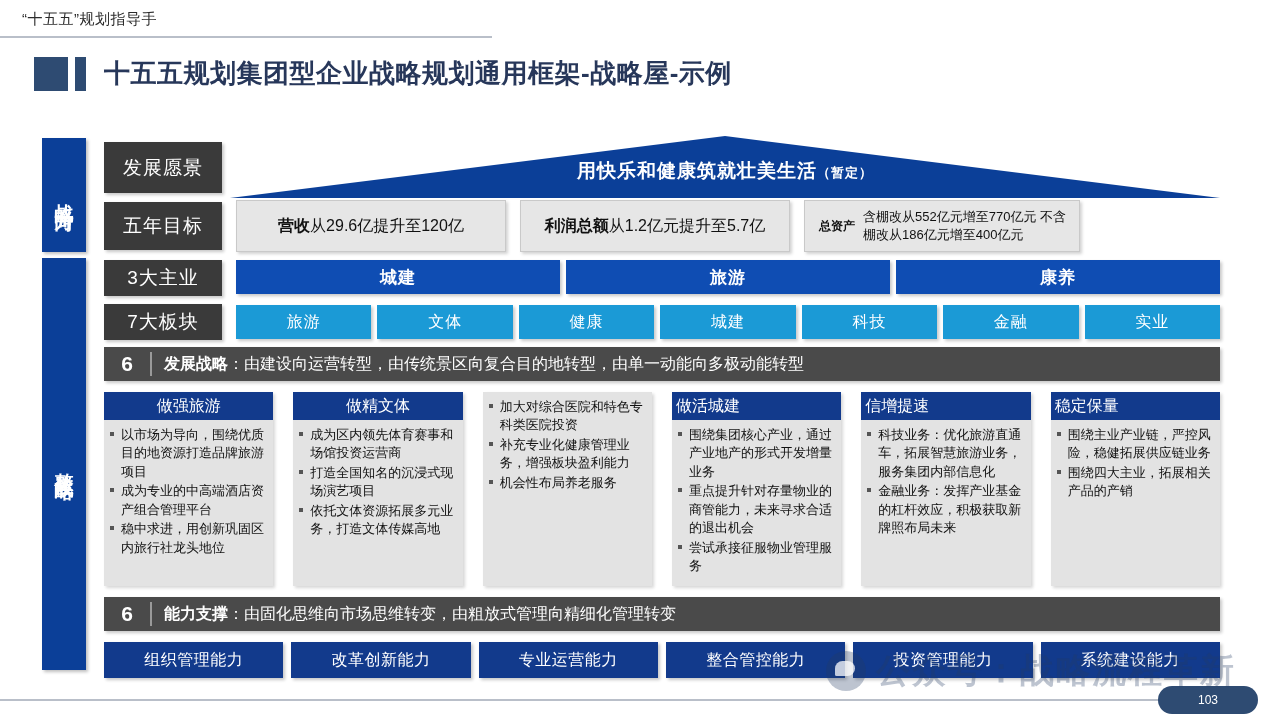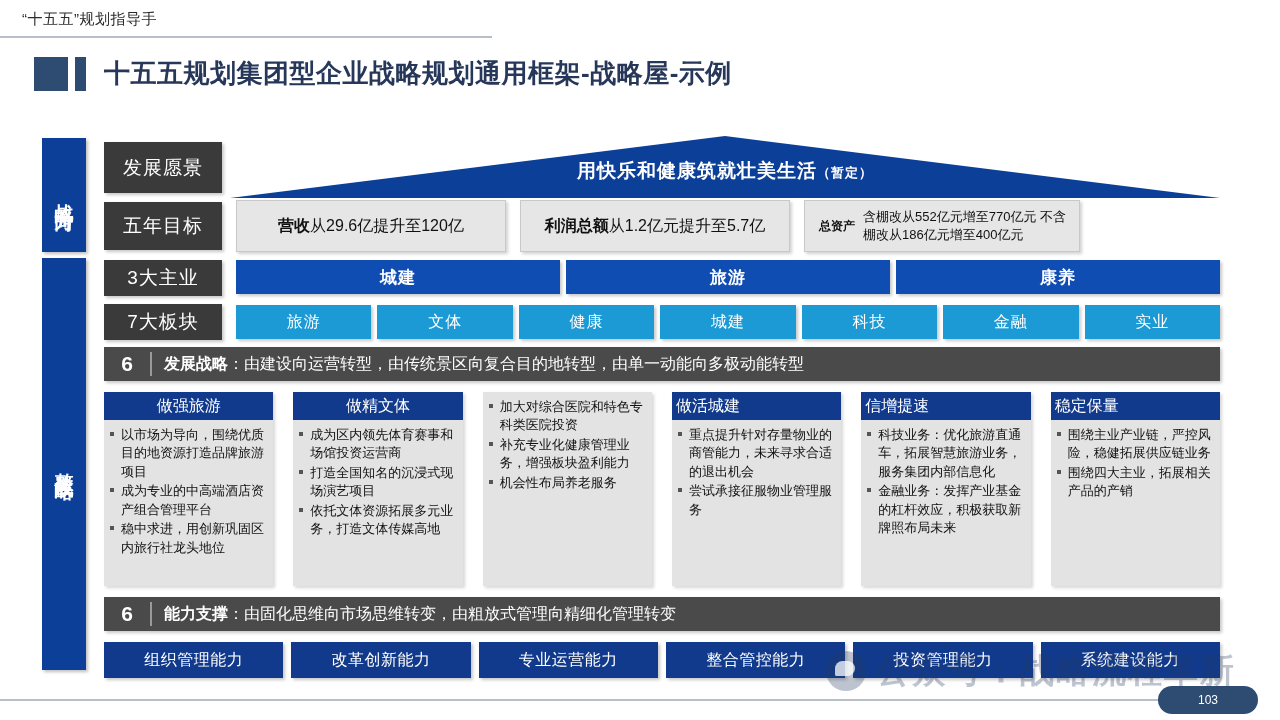--- a/index.html
+++ b/index.html
@@ -262,20 +262,21 @@
           <li>补充专业化健康管理业务，增强板块盈利能力</li>
           <li>机会性布局养老服务</li>
         </ul>
       </div>
     </div>
 
     <div class="col overflow">
       <div class="col-head">做活城建</div>
       <div class="col-body">
         <ul>
+          <li>围绕集团核心产业，通过产业地产的形式开发增量业务</li>
           <li>重点提升针对存量物业的商管能力，未来寻求合适的退出机会</li>
           <li>尝试承接征服物业管理服务</li>
         </ul>
       </div>
     </div>
 
     <div class="col overflow">
       <div class="col-head">信增提速</div>
       <div class="col-body">
         <ul>

